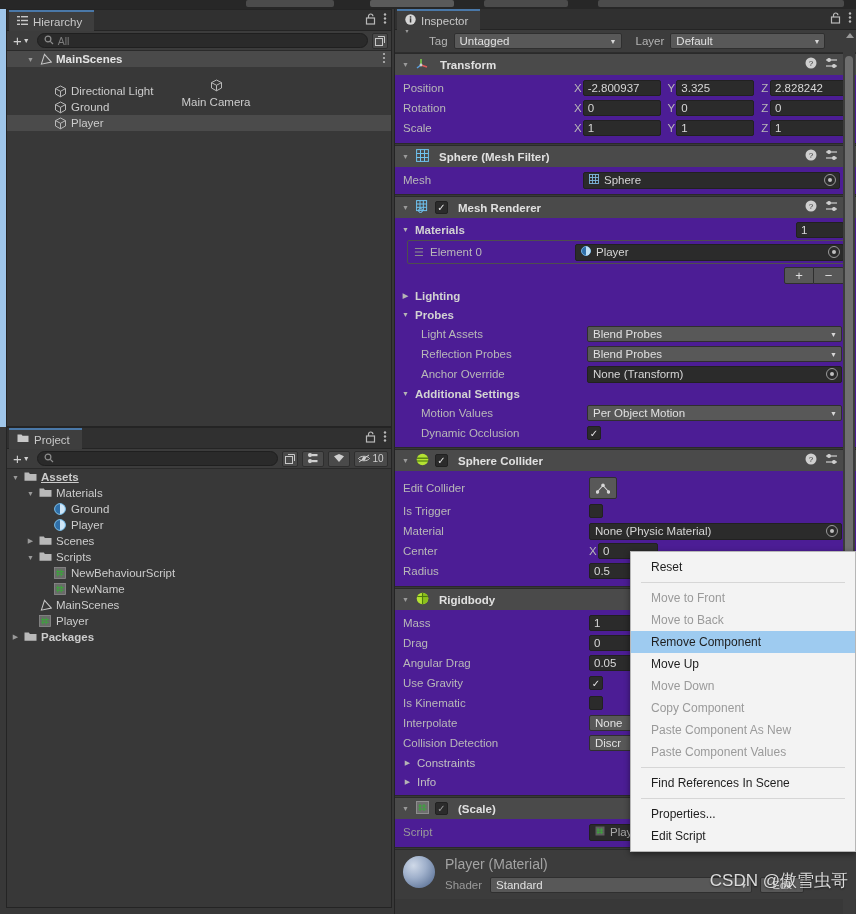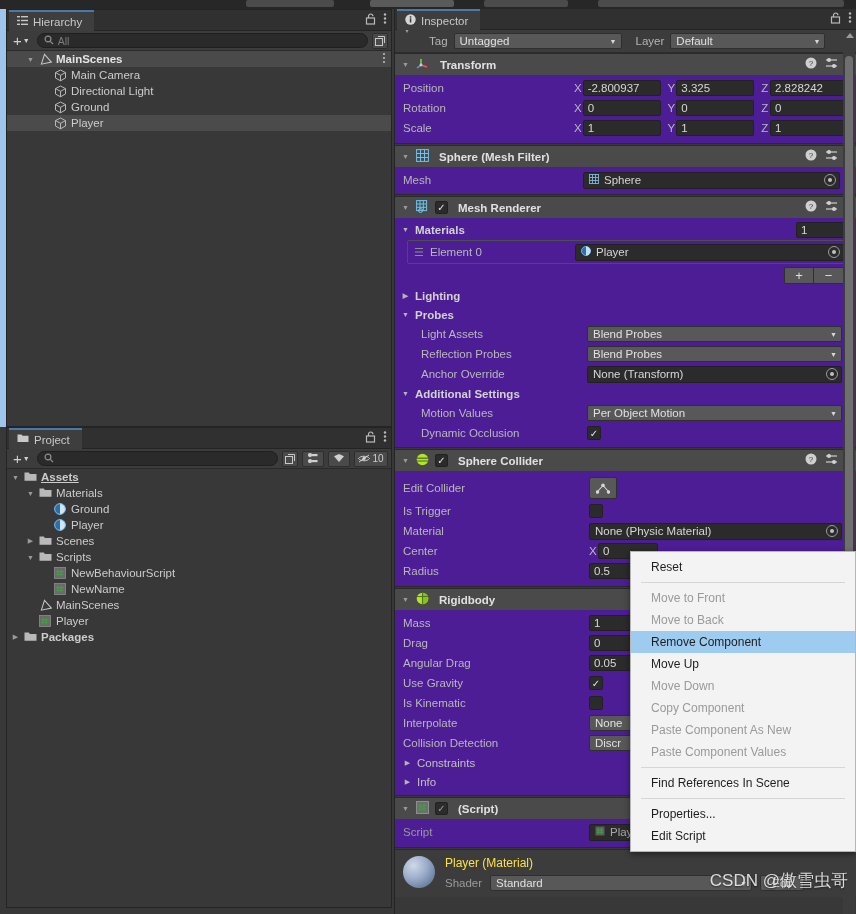--- a/index.html
+++ b/index.html
@@ -147,21 +147,21 @@
   .mi.dis { color: #9a9a9a; }
   .mi.hi { background: #9ecbf0; color: #1e1e1e; }
   .msep { height: 1px; background: #d6d6d6; margin: 4px 10px; }
 
   
   .matprev { background: #3c3c3c; border-top: 1px solid #2a2a2a; padding: 6px 8px; display:flex; gap:10px;}
   .sphere-prev {
     width: 32px; height: 32px; border-radius: 50%;
     background: radial-gradient(circle at 33% 30%, #cfd9e8 0%, #9fb0cb 40%, #6d82a4 75%, #4f6186 100%);
   }
-  .matname { color: #fde047; font-size: 12px; }
+  .matname { color: #a3a3a3; font-size: 14px; }
   .shader-row { display:flex; align-items:center; gap:8px; margin-top:5px; }
 
   
   .vscroll { position: absolute; right: 1px; top: 0; width: 12px; height: 100%; background: #3c3c3c;}
   .vthumb { position:absolute; left:2px; width:8px; background:#6f6f6f; border-radius:4px;}
 
   
   .scene-edge { position:absolute; left:0; top:9px; width:6px; height:418px; background:#9fc6ea; }
   .watermark {
     position: absolute; right: 8px; bottom: 22px; color: #e8e8e8; font-size: 17px;
@@ -249,21 +249,21 @@
             </svg></span>
           <span>MainScenes</span>
           <span class="kebab-row"><svg width="4" height="12" viewBox="0 0 4 12">
               <g fill="#b9b9b9">
                 <circle cx="2" cy="2" r="1.1"></circle>
                 <circle cx="2" cy="6" r="1.1"></circle>
                 <circle cx="2" cy="10" r="1.1"></circle>
               </g>
             </svg></span>
         </div>
-        <div class="trow" style="padding-left: 34px;">
+        <div class="trow" style="padding-left: 34px; flex-direction: column;">
           <span class="tri empty">▶</span>
           <span class="obj-ico"><svg width="13" height="13" viewBox="0 0 13 13" fill="none" stroke="#b9b9b9" stroke-width="1">
               <path d="M6.5 1 L11.5 3.6 V9 L6.5 11.8 L1.5 9 V3.6 Z"></path>
               <path d="M1.5 3.6 L6.5 6.3 L11.5 3.6"></path>
               <path d="M6.5 6.3 V11.8"></path>
             </svg></span>
           <span>Main Camera</span>
         </div>
         <div class="trow" style="padding-left: 34px;">
           <span class="tri empty">▶</span>
@@ -940,21 +940,21 @@
           <span class="tri">▼</span>
           <span class="icon">
             <svg width="13" height="13" viewBox="0 0 13 13">
                 <rect x=".5" y=".5" width="12" height="12" fill="#6e6e6e" stroke="#8e8e8e"></rect>
               <g stroke="#3ea13e" stroke-width="1.2">
                   <path d="M4 3v7M8 3v7M2.5 5h8M2.5 8h8"></path>
                 </g>
               </svg>
           </span>
           <span class="chk" style="width:13px;height:13px;color:#9a9a9a;">✓</span>
-          <span class="comp-title">(Script)</span>
+          <span class="comp-title">(Scale)</span>
         </div>
         <div class="comp-body" style="padding:3px 8px 5px 8px;">
           <div class="frow">
             <div class="flabel" style="width:186px;color:#9a9a9a;">Script</div>
             <div class="objfield" style="flex:1;margin-right:6px;color:#a8a8a8;">
               <span class="icon">
                 <svg width="10" height="10" viewBox="0 0 10 10">
                     <rect x=".5" y=".5" width="9" height="9" fill="#5e5e5e"></rect>
                     <g stroke="#3ea13e" stroke-width="1">
                       <path d="M3 2v6M6.3 2v6M1.8 4h6.4M1.8 6.3h6.4"></path>

